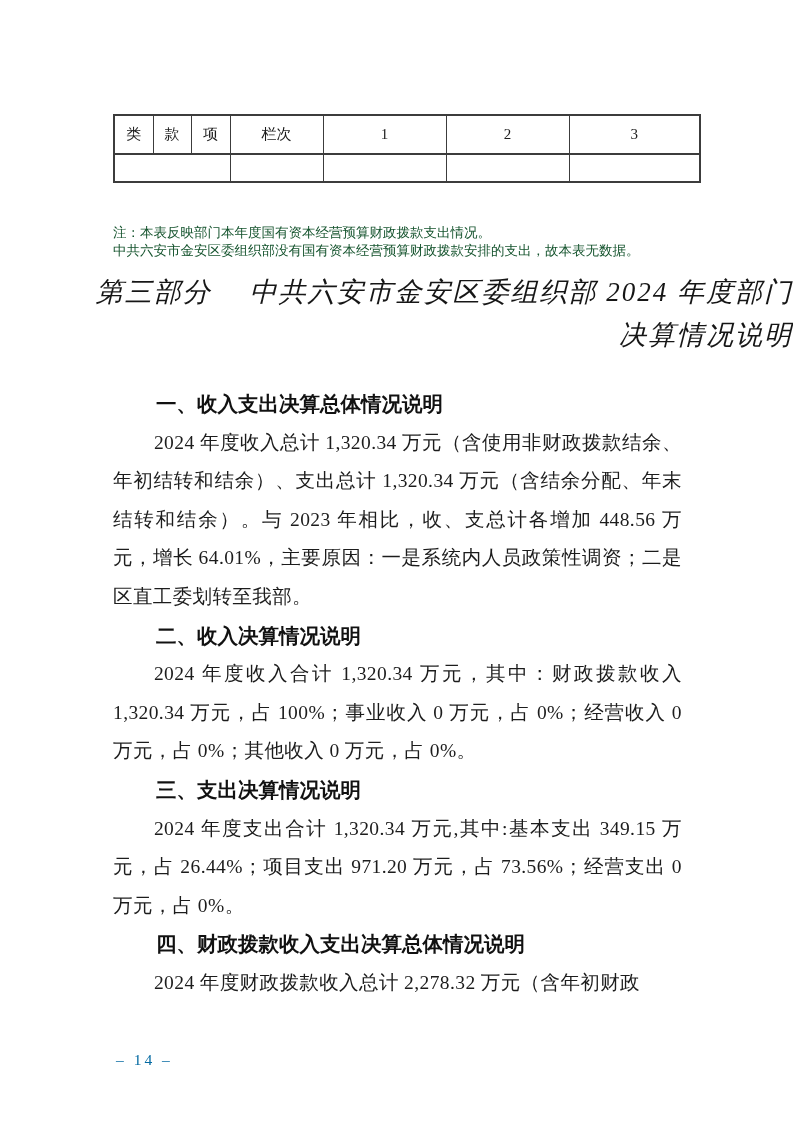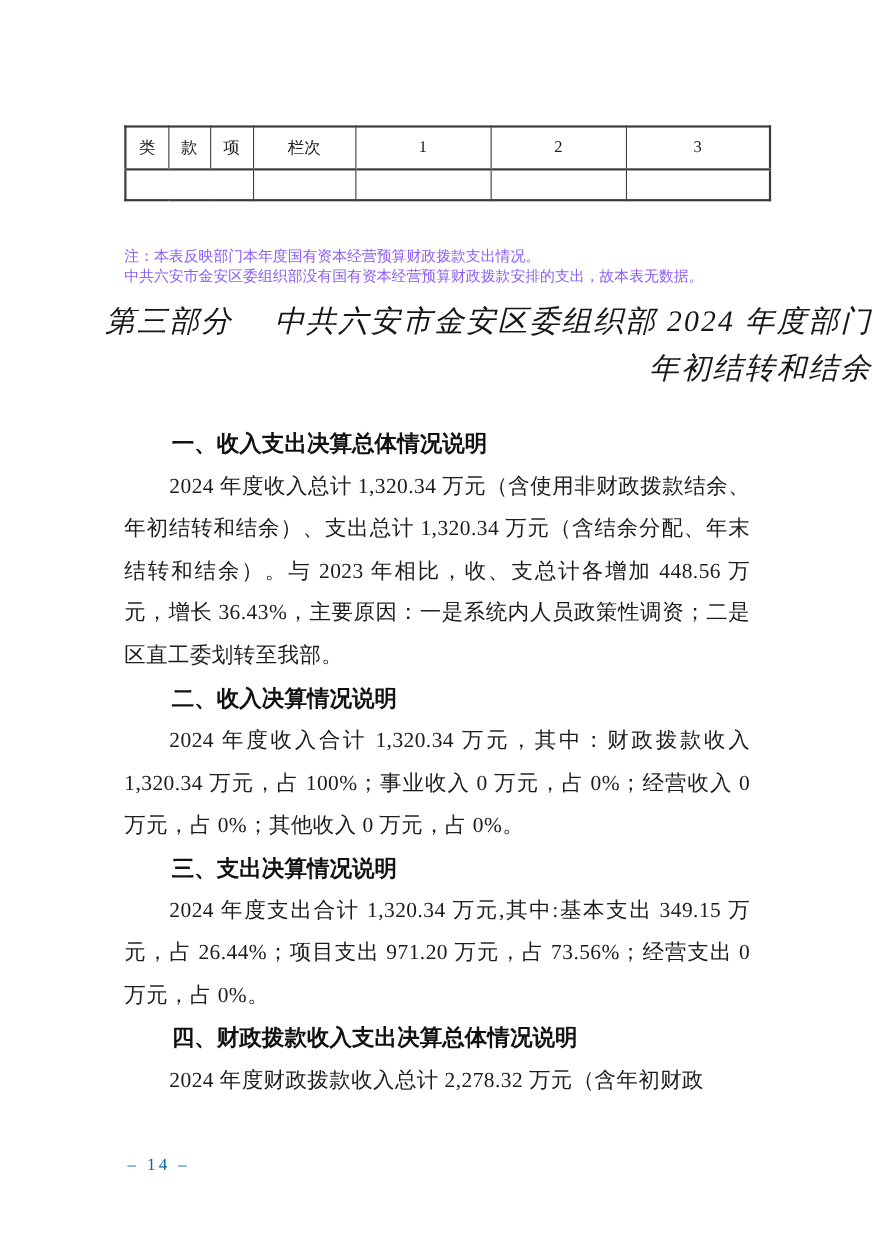--- a/index.html
+++ b/index.html
@@ -29,21 +29,21 @@
     overflow: hidden;
     white-space: nowrap;
   }
   table.budget tr.hdr td { border-bottom: 2px solid #3c3c3c; height: 37px; }
   table.budget tr.r2 td { height: 35px; }
   table.budget tr.r3 td { height: 26px; }
 
   
   .notes {
     position: absolute; left: 113px; top: 224px; width: 600px;
-    font-size: 13.5px; line-height: 17.5px; color: #8b5cf6;
+    font-size: 13.5px; line-height: 17.5px; color: #14532d;
   }
 
   
   .doc-title {
     position: absolute; left: 0; top: 271px; width: 793px;
     text-align: right;
     font-family: "Liberation Serif", "DejaVu Serif", serif;
     font-style: italic;
     font-size: 27px;
     line-height: 43px;
@@ -117,26 +117,26 @@
     </table>
   </div>
 
   <div class="notes">
     <div>注：本表反映部门本年度国有资本经营预算财政拨款支出情况。</div>
     <div>中共六安市金安区委组织部没有国有资本经营预算财政拨款安排的支出，故本表无数据。</div>
   </div>
 
   <div class="doc-title">
     <div>第三部分　 中共六安市金安区委组织部 2024 年度部门</div>
-    <div>年初结转和结余</div>
+    <div>决算情况说明</div>
   </div>
 
   <div class="sections">
     <h2>一、收入支出决算总体情况说明</h2>
-    <p>2024 年度收入总计 1,320.34 万元（含使用非财政拨款结余、年初结转和结余）、支出总计 1,320.34 万元（含结余分配、年末结转和结余）。与 2023 年相比，收、支总计各增加 448.56 万元，增长 36.43%，主要原因：一是系统内人员政策性调资；二是区直工委划转至我部。</p>
+    <p>2024 年度收入总计 1,320.34 万元（含使用非财政拨款结余、年初结转和结余）、支出总计 1,320.34 万元（含结余分配、年末结转和结余）。与 2023 年相比，收、支总计各增加 448.56 万元，增长 64.01%，主要原因：一是系统内人员政策性调资；二是区直工委划转至我部。</p>
     <h2>二、收入决算情况说明</h2>
     <p>2024 年度收入合计 1,320.34 万元，其中：财政拨款收入 1,320.34 万元，占 100%；事业收入 0 万元，占 0%；经营收入 0 万元，占 0%；其他收入 0 万元，占 0%。</p>
     <h2>三、支出决算情况说明</h2>
     <p>2024 年度支出合计 1,320.34 万元,其中:基本支出 349.15 万元，占 26.44%；项目支出 971.20 万元，占 73.56%；经营支出 0 万元，占 0%。</p>
     <h2>四、财政拨款收入支出决算总体情况说明</h2>
     <p>2024 年度财政拨款收入总计 2,278.32 万元（含年初财政</p>
   </div>
 
   <div class="footer">– 14 –</div>
 

